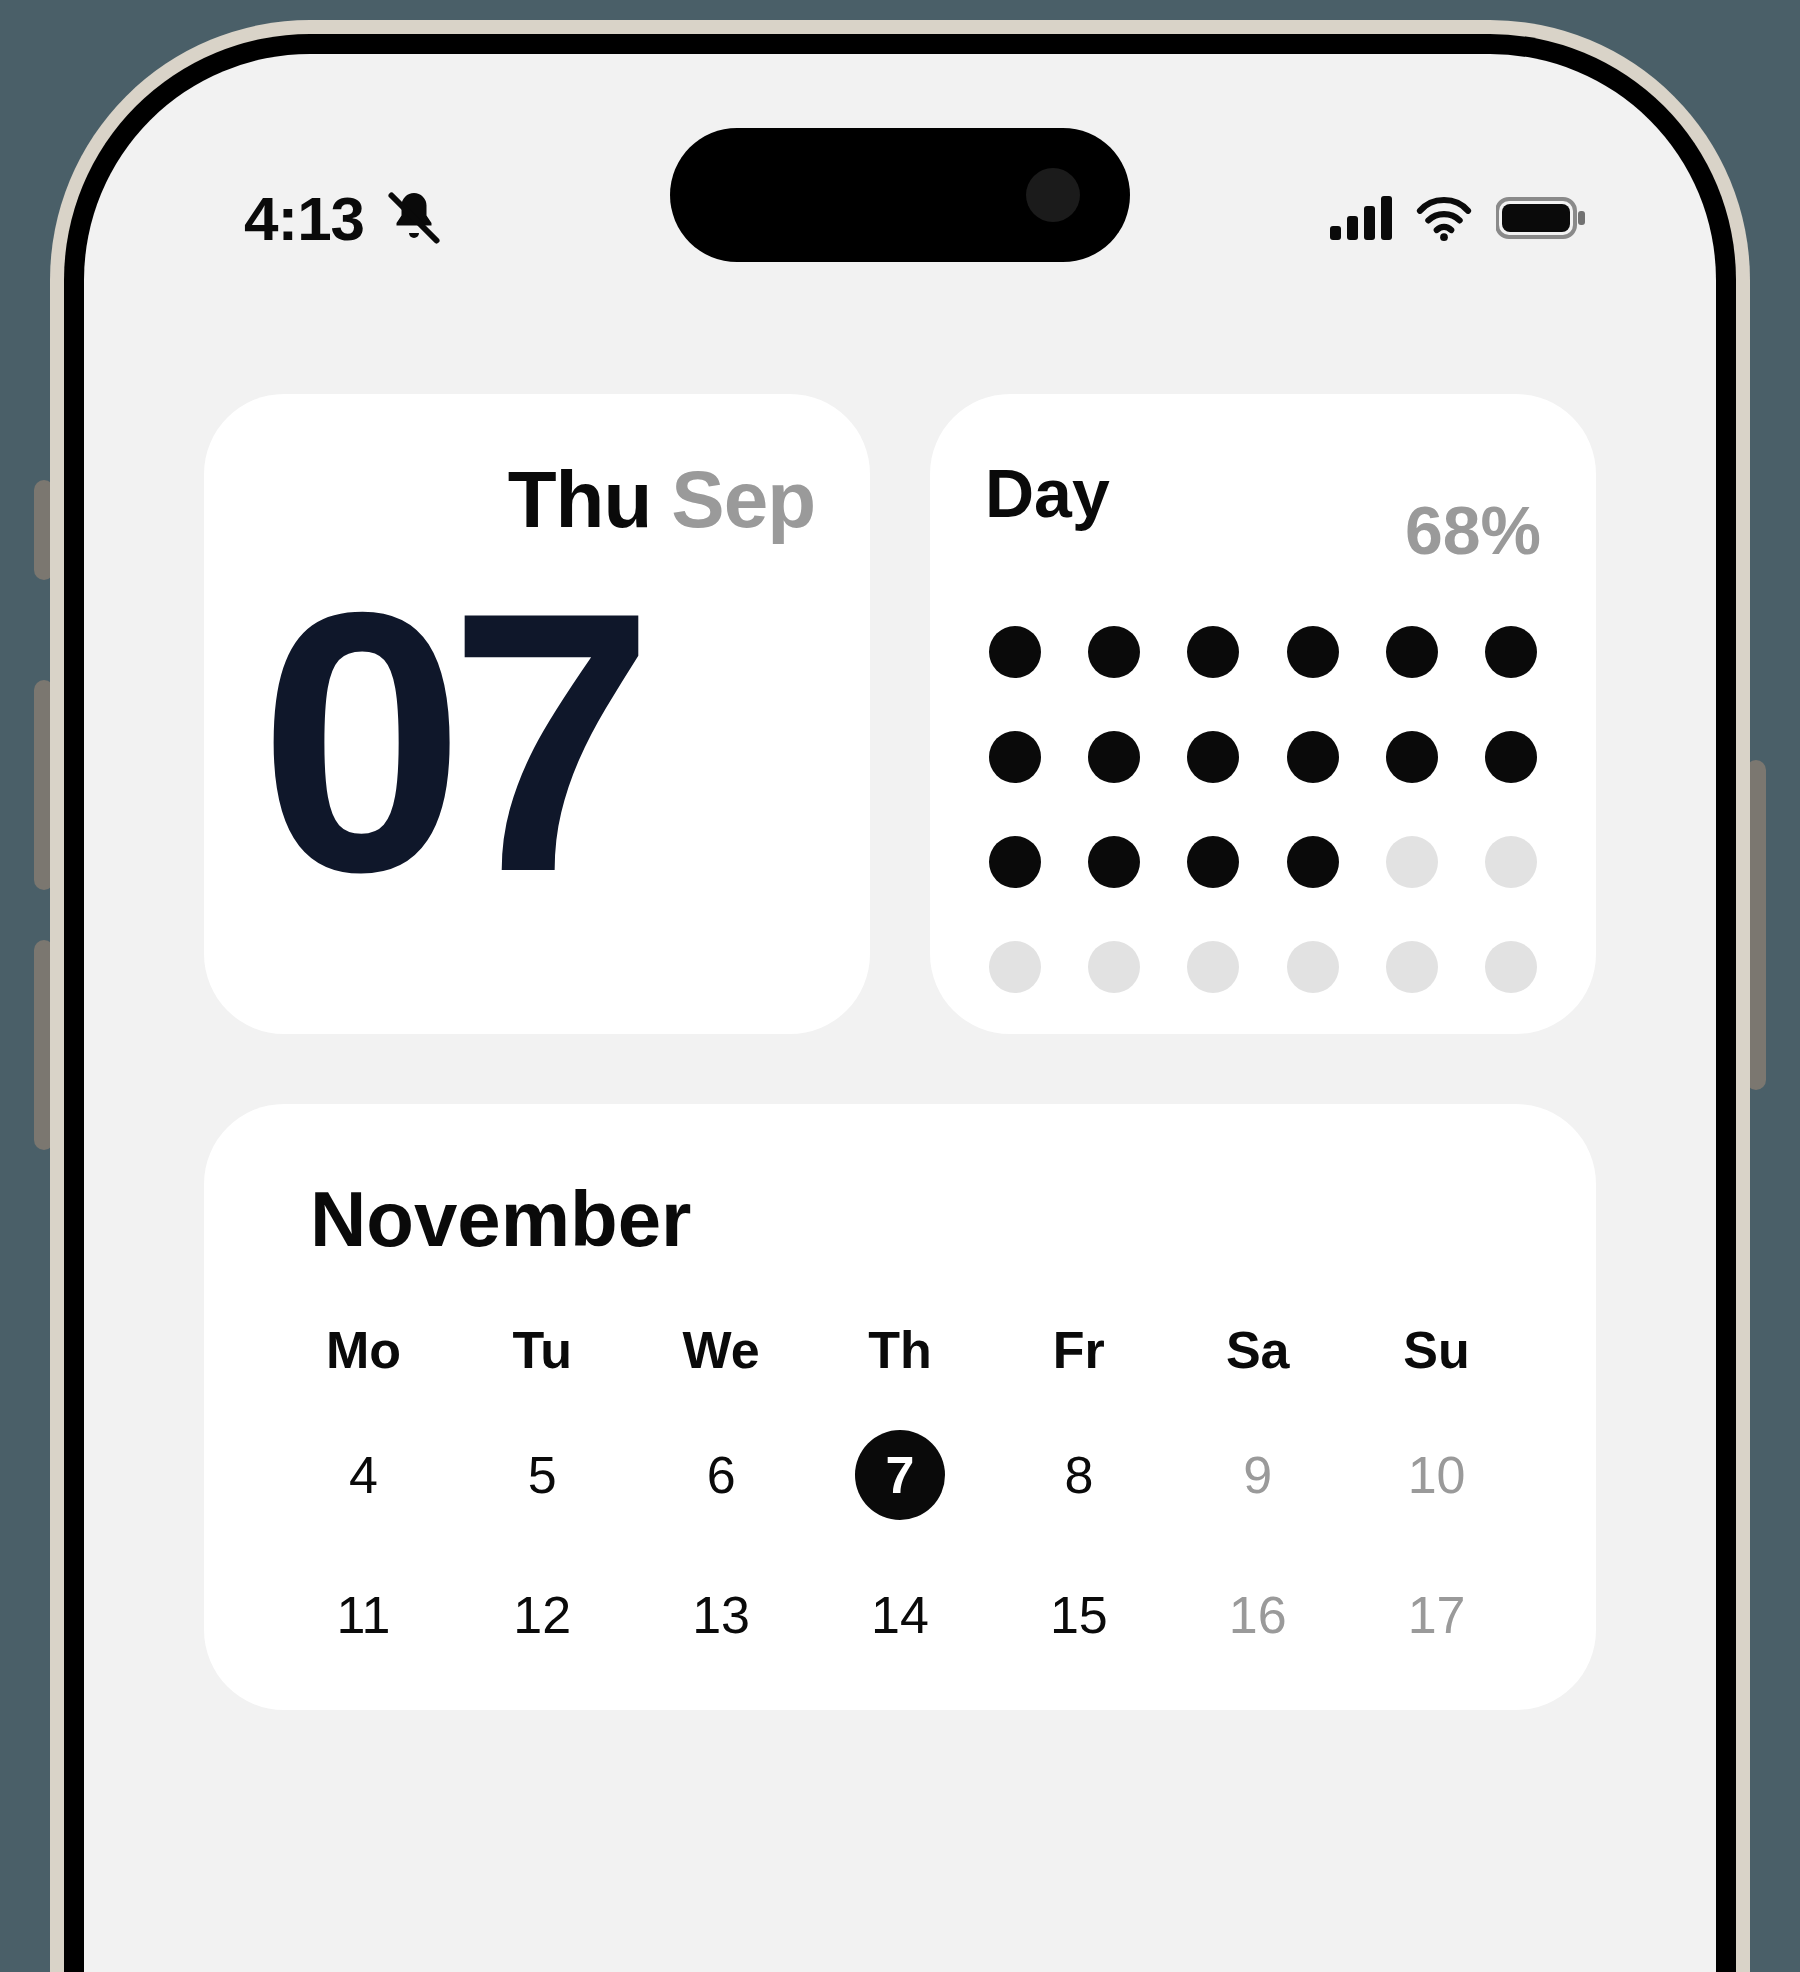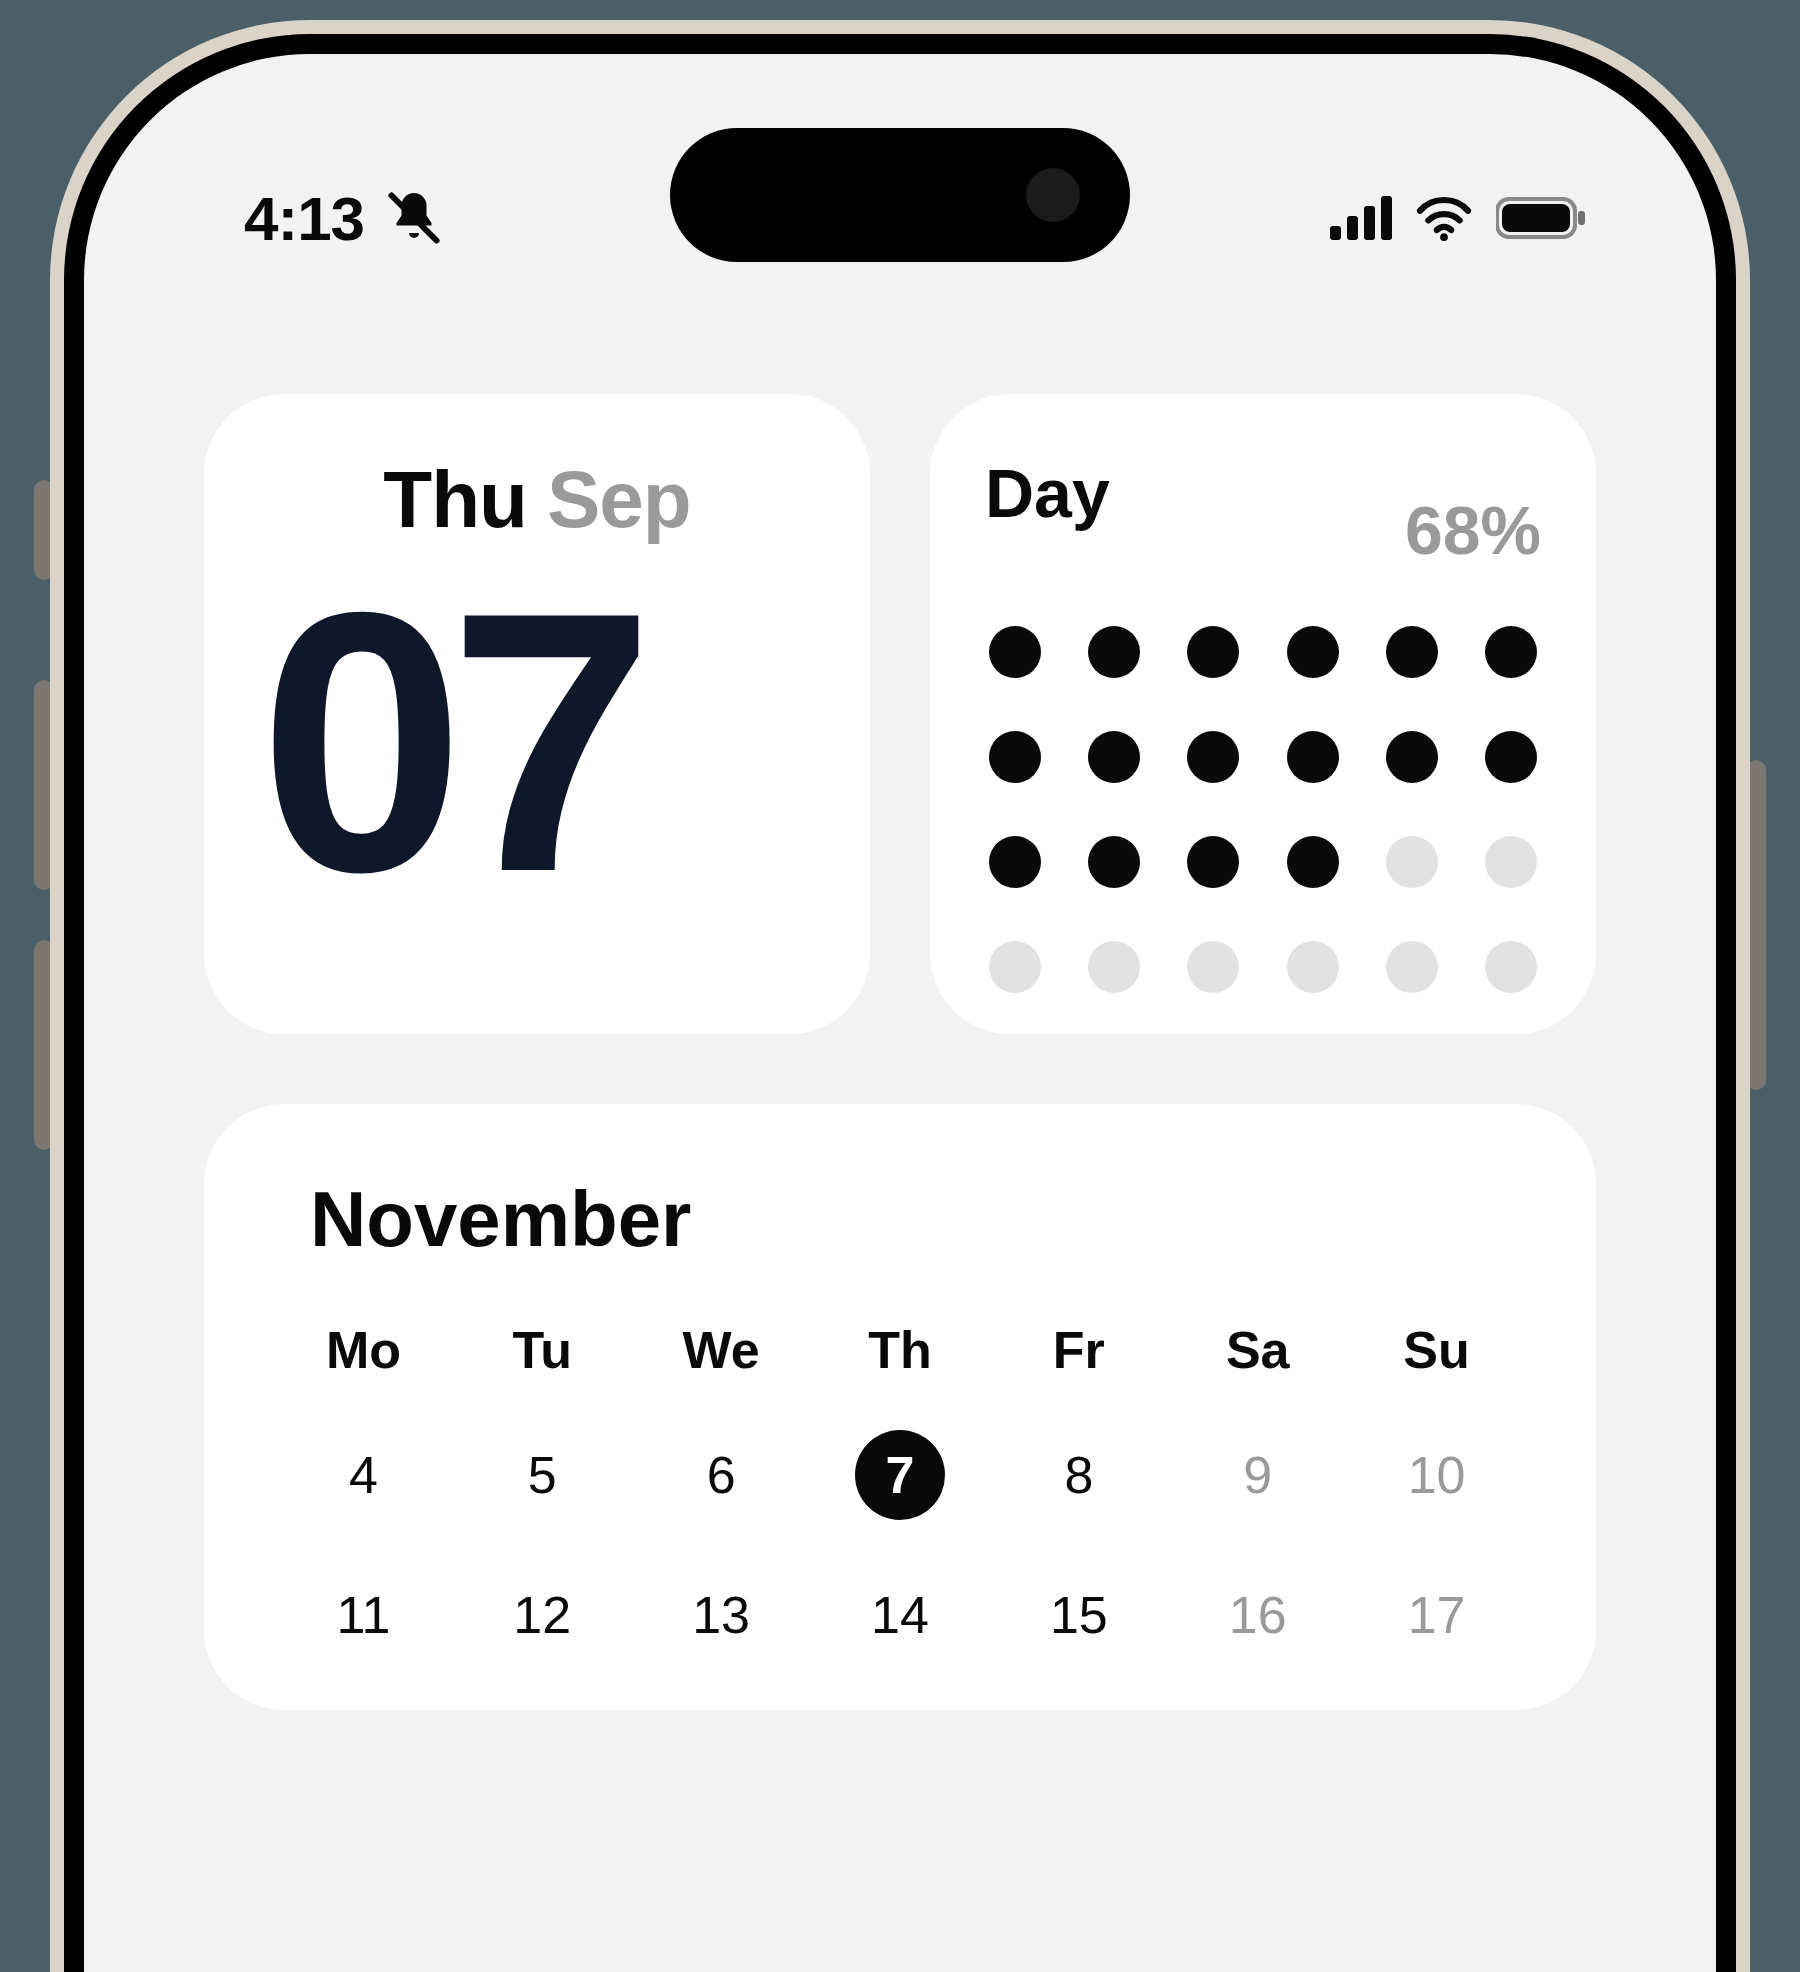--- a/index.html
+++ b/index.html
@@ -99,21 +99,21 @@
   }
   .row-top { display: flex; gap: 60px; }
   .widget {
     background: #fff;
     border-radius: 80px;
     flex: 1;
     height: 640px;
     padding: 60px 55px;
     position: relative;
   }
-  .w-date .line1 { display: flex; gap: 20px; font-size: 80px; font-weight: 700; letter-spacing: -1px; justify-content: center; }
+  .w-date .line1 { display: flex; gap: 20px; font-size: 80px; font-weight: 700; letter-spacing: -1px; justify-content: flex-end; }
   .w-date .weekday { color: #0a0a0a; }
   .w-date .month  { color: #9a9a9a; }
   .w-date .daynum {
     font-size: 370px;
     font-weight: 700;
     color: #0f172a;
     letter-spacing: -16px;
     line-height: 0.95;
     margin-top: 20px;
   }

